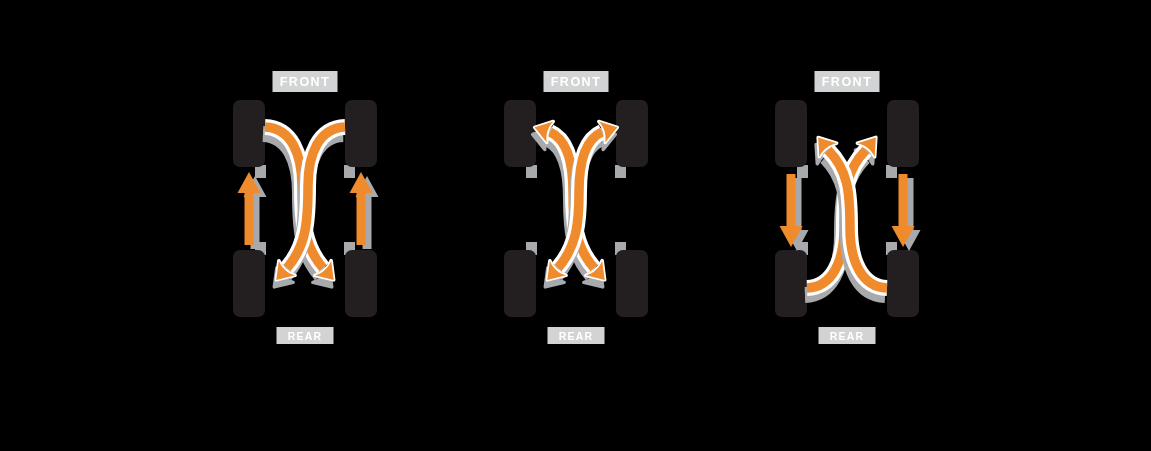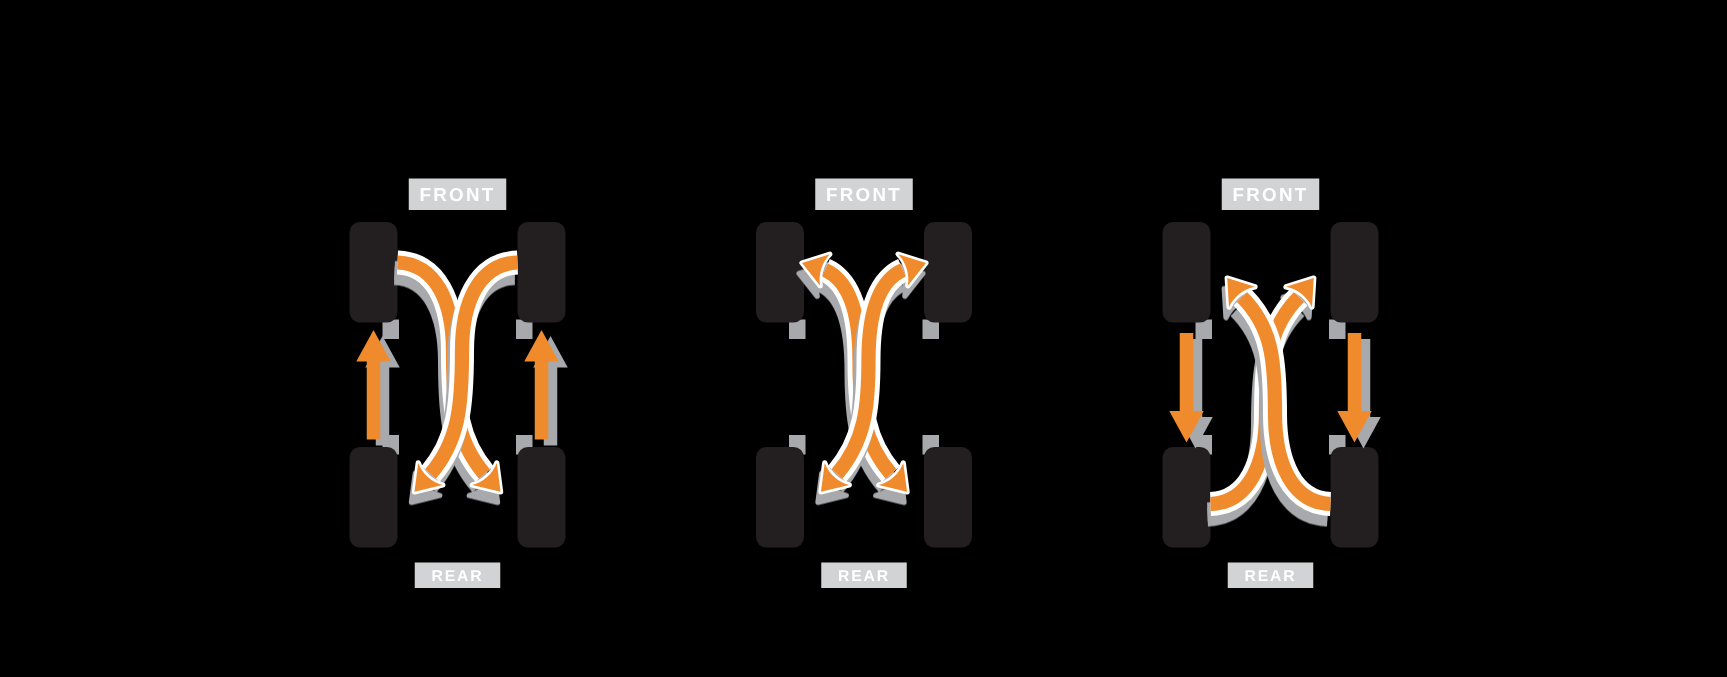--- a/index.html
+++ b/index.html
@@ -11,21 +11,21 @@
     --background:#000000;
   }
   html,body{margin:0;padding:0;}
   body{
     width:1151px;height:451px;
     background:var(--background);
     font-family:"Liberation Sans",sans-serif;
     position:relative;overflow:hidden;
   }
   .figure{position:absolute;inset:0;}
-  .diagram{position:absolute;top:70px;width:152px;height:290px;margin-top:48px;}
+  .diagram{position:absolute;top:70px;width:152px;height:290px;}
   .diagram.d1{left:229px;}
   .diagram.d2{left:500px;}
   .diagram.d3{left:771px;}
 
   .badge{
     position:absolute;left:50%;transform:translateX(-50%);
     background:var(--label_bg);color:var(--label_text);
     font-weight:bold;text-align:center;
     display:flex;align-items:center;justify-content:center;
     letter-spacing:1.5px;

